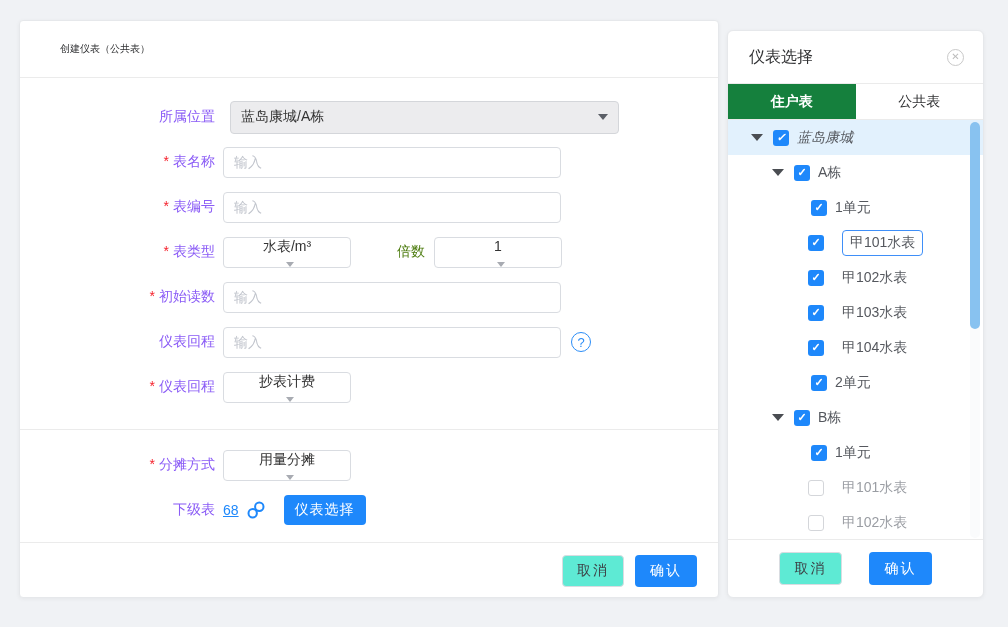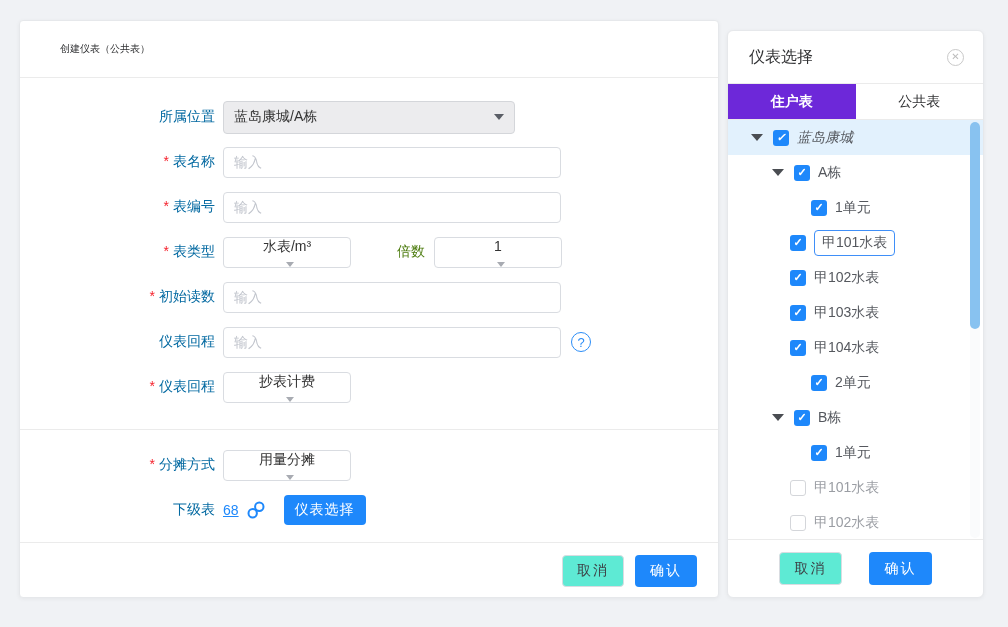--- a/index.html
+++ b/index.html
@@ -29,38 +29,38 @@
     font-size: 10px; color: #303133;
   }
   .card-body { padding-top: 23px; }
   .form-row {
     display: flex; align-items: center;
     height: 32px; margin-bottom: 13px;
   }
   .form-label {
     width: 203px; flex: 0 0 203px;
     text-align: right; padding-right: 8px;
-    color: #0369a1; white-space: nowrap; padding-left: 31px;
+    color: #8b5cf6; white-space: nowrap; padding-left: 31px;
   }
   .req::before { content: "*"; color: #f5222d; margin-right: 4px; font-size: 14px; }
   .text-input {
     width: 338px; height: 31px;
     border: 1px solid #d9dce1; border-radius: 4px;
     padding: 0 10px; font-size: 14px; color: #333;
     font-family: "Liberation Sans", sans-serif;
     outline: none; background: #fff;
   }
   .text-input::placeholder { color: #c0c4cc; }
   .select {
     height: 31px; border: 1px solid #d9dce1; border-radius: 4px;
     background: #fff; display: flex; align-items: center;
     padding: 0 10px; position: relative; cursor: pointer;
   }
   .select .sel-value { flex: 1; color: #333; }
-  .select-wide { width: 292px; }
+  .select-wide { width: 389px; margin-left: 7px; }
   .select-sm { width: 128px; flex-direction: column; }
   .select-disabled {
     background: #ececee; border-color: #d4d6da; height: 33px;
   }
   .caret {
     width: 0; height: 0; margin-left: 6px;
     border-left: 4px solid transparent;
     border-right: 4px solid transparent;
     border-top: 5px solid #a8abb2;
   }
@@ -112,28 +112,28 @@
     color: #bcbcbc; font-size: 10px; line-height: 1;
     display: inline-flex; align-items: center; justify-content: center;
     cursor: pointer;
   }
   .close-icon::after { content: "✕"; }
   .tabs { height: 36px; flex: 0 0 36px; display: flex; border-bottom: 1px solid #ebebeb; }
   .tab {
     flex: 1; display: flex; align-items: center; justify-content: center;
     cursor: pointer; background: #fff; color: #303133;
   }
-  .tab.active { background: #6d28d9; color: #fff; font-weight: bold; }
+  .tab.active { background: #15803d; color: #fff; font-weight: bold; }
   .tree { flex: 1; position: relative; overflow: hidden; }
   .tree-row { height: 35px; display: flex; align-items: center; }
   .tree-row.highlight { background: #e2f1fd; font-style: italic; }
   .lv0 { padding-left: 23px; }
   .lv1 { padding-left: 44px; }
   .lv2 { padding-left: 83px; }
-  .lv3 { padding-left: 62px; }
+  .lv3 { padding-left: 80px; gap: 10px; }
   .tree-caret {
     width: 0; height: 0; margin-right: 10px; cursor: pointer;
     border-left: 6px solid transparent;
     border-right: 6px solid transparent;
     border-top: 7px solid #4a4d52;
   }
   .cb {
     width: 16px; height: 16px; border-radius: 3px; margin-right: 8px;
     cursor: pointer; flex: 0 0 16px;
     display: inline-flex; align-items: center; justify-content: center;

